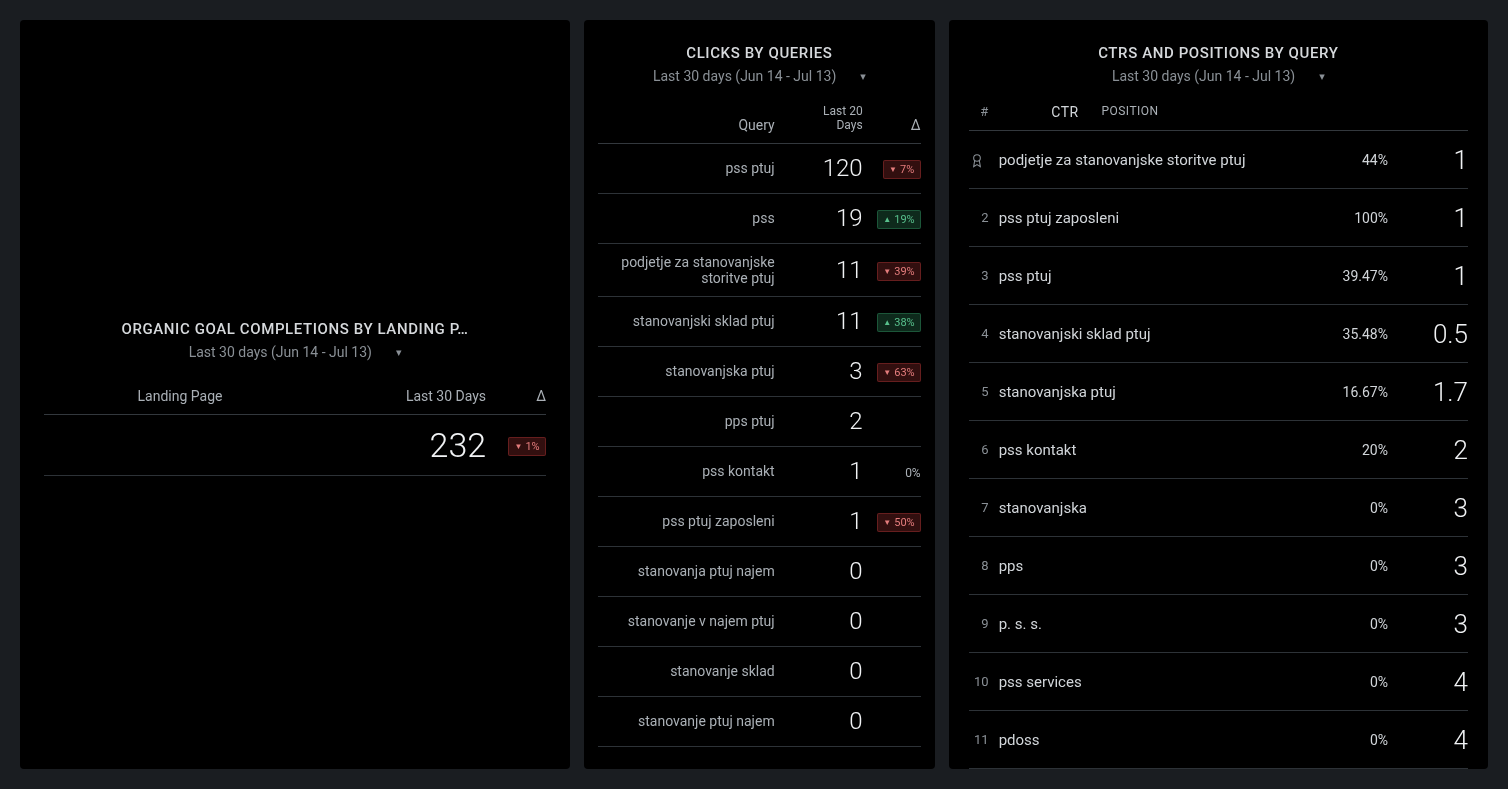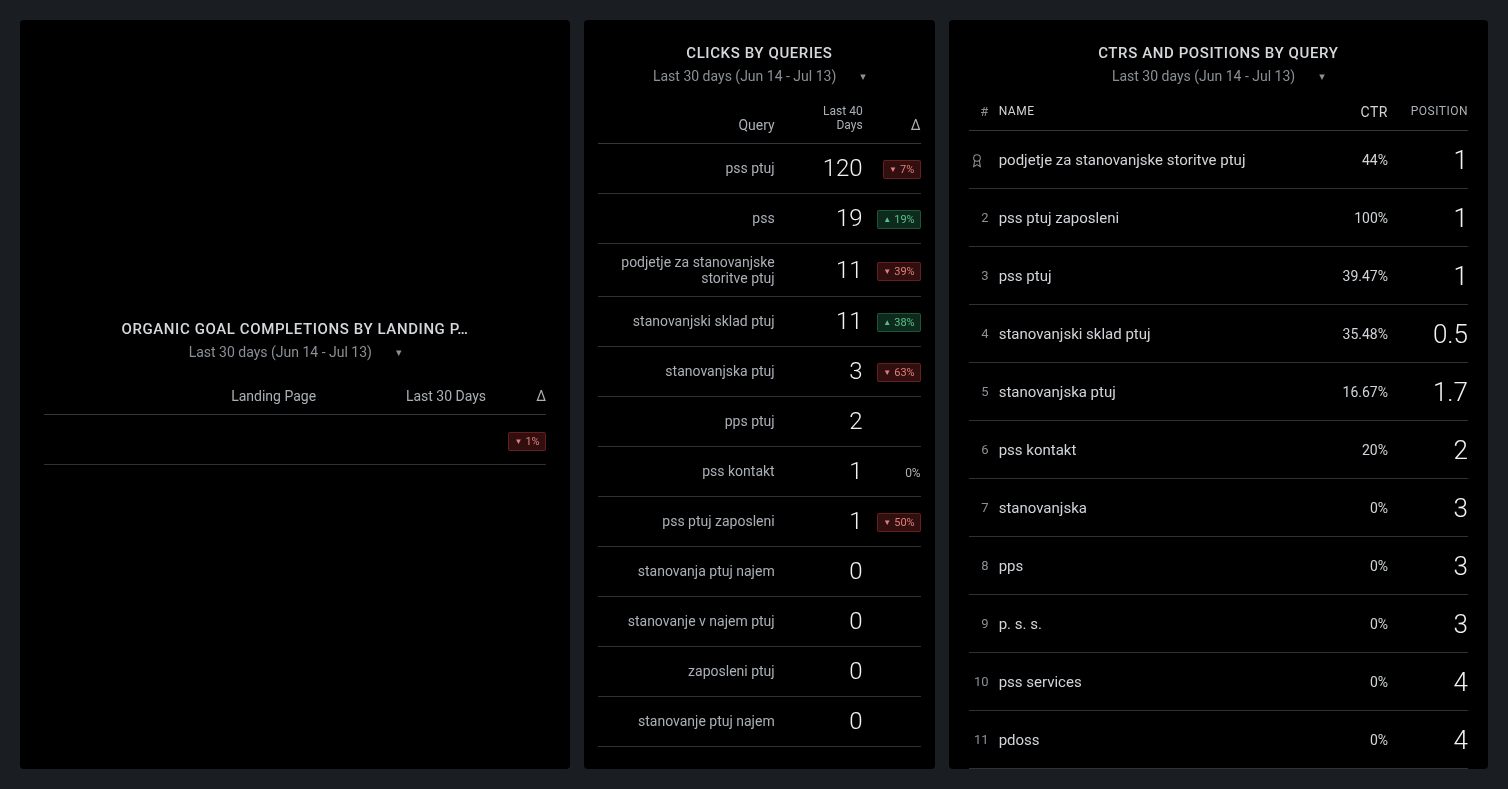--- a/index.html
+++ b/index.html
@@ -71,21 +71,21 @@
     display: flex;
     align-items: center;
     border-bottom: 1px solid #2d3237;
     padding: 10px 0;
     min-height: 50px;
   }
   .panel-right .tbl-row { min-height: 58px; }
   .panel-mid .tbl-row { min-height: 50px; }
 
   
-  .lp-col1 { flex: 1.6; text-align: right; }
+  .lp-col1 { flex: 1.6; text-align: center; }
   .lp-col2 { flex: 1; text-align: right; }
   .lp-col3 { width: 60px; text-align: right; }
 
   
   .mid-col1 { flex: 1.6; text-align: right; color:#aab0b6; font-size:14px; padding-right:8px;}
   .mid-col2 { width: 80px; text-align: right; }
   .mid-col3 { width: 58px; text-align: right; padding-left:6px;}
 
   
   .r-colnum { width: 30px; text-align: right; color:#8a9096; font-size:13px; padding-right:10px;}
@@ -164,40 +164,41 @@
     </div>
     <div class="tbl">
       <div class="tbl-head">
         <div class="lp-col1">Landing Page</div>
         <div class="lp-col2">Last 30 Days</div>
         <div class="lp-col3">Δ</div>
       </div>
       <div id="left-rows">
           <div class="tbl-row left-big-row">
       <div class="lp-col1"></div>
+      <div class="lp-col2 big-num">232</div>
       <div class="lp-col3"><span class="delta-badge delta-down"><span class="tri">▼</span>1%</span></div>
           </div>
         </div>
     </div>
   </div>
 </div>
 
 <div class="panel panel-mid">
   <div class="mid-header">
     <div class="panel-title">CLICKS BY QUERIES</div>
     <div class="subtitle-row">
       <span>Last 30 days (Jun 14 - Jul 13)</span>
       <span class="caret">▾</span>
     </div>
   </div>
   <div class="mid-body">
     <div class="tbl-head" style="align-items:flex-end;">
       <div class="mid-col1">Query</div>
       <div class="mid-col2 mid-head2">
-        <span>Last 40</span><br><span>Days</span>
+        <span>Last 20</span><br><span>Days</span>
       </div>
       <div class="mid-col3" style="align-self:flex-end;">Δ</div>
     </div>
     <div id="mid-rows">
         <div class="tbl-row">
       <div class="mid-col1">pss ptuj</div>
       <div class="mid-col2 mid-big">120</div>
       <div class="mid-col3"><span class="delta-badge delta-down"><span class="tri">▼</span>7%</span></div>
         </div>
         <div class="tbl-row">
@@ -239,21 +240,21 @@
       <div class="mid-col1">stanovanja ptuj najem</div>
       <div class="mid-col2 mid-big">0</div>
       <div class="mid-col3"><span class="delta-empty"></span></div>
         </div>
         <div class="tbl-row">
       <div class="mid-col1">stanovanje v najem ptuj</div>
       <div class="mid-col2 mid-big">0</div>
       <div class="mid-col3"><span class="delta-empty"></span></div>
         </div>
         <div class="tbl-row">
-      <div class="mid-col1">zaposleni ptuj</div>
+      <div class="mid-col1">stanovanje sklad</div>
       <div class="mid-col2 mid-big">0</div>
       <div class="mid-col3"><span class="delta-empty"></span></div>
         </div>
         <div class="tbl-row">
       <div class="mid-col1">stanovanje ptuj najem</div>
       <div class="mid-col2 mid-big">0</div>
       <div class="mid-col3"><span class="delta-empty"></span></div>
         </div>
       </div>
   </div>
@@ -263,21 +264,20 @@
   <div class="right-header">
     <div class="panel-title">CTRS AND POSITIONS BY QUERY</div>
     <div class="subtitle-row">
       <span>Last 30 days (Jun 14 - Jul 13)</span>
       <span class="caret">▾</span>
     </div>
   </div>
   <div class="right-body">
     <div class="tbl-head" style="font-size:12px; letter-spacing:0.5px;">
       <div class="r-colnum">#</div>
-      <div class="r-colname" style="font-size:12px;">NAME</div>
       <div class="r-colctr">CTR</div>
       <div class="r-colpos" style="font-size:12px;">POSITION</div>
     </div>
     <div id="right-rows">
         <div class="tbl-row">
       <div class="r-colnum"><span class="award-icon"><svg viewBox="0 0 24 24" fill="none" stroke="#8a9096" stroke-width="1.6">
                 <circle cx="12" cy="9" r="5"></circle>
                 <path d="M8.5 13 7 22l5-3 5 3-1.5-9"></path>
               </svg></span></div>
       <div class="r-colname">podjetje za stanovanjske storitve ptuj</div>

